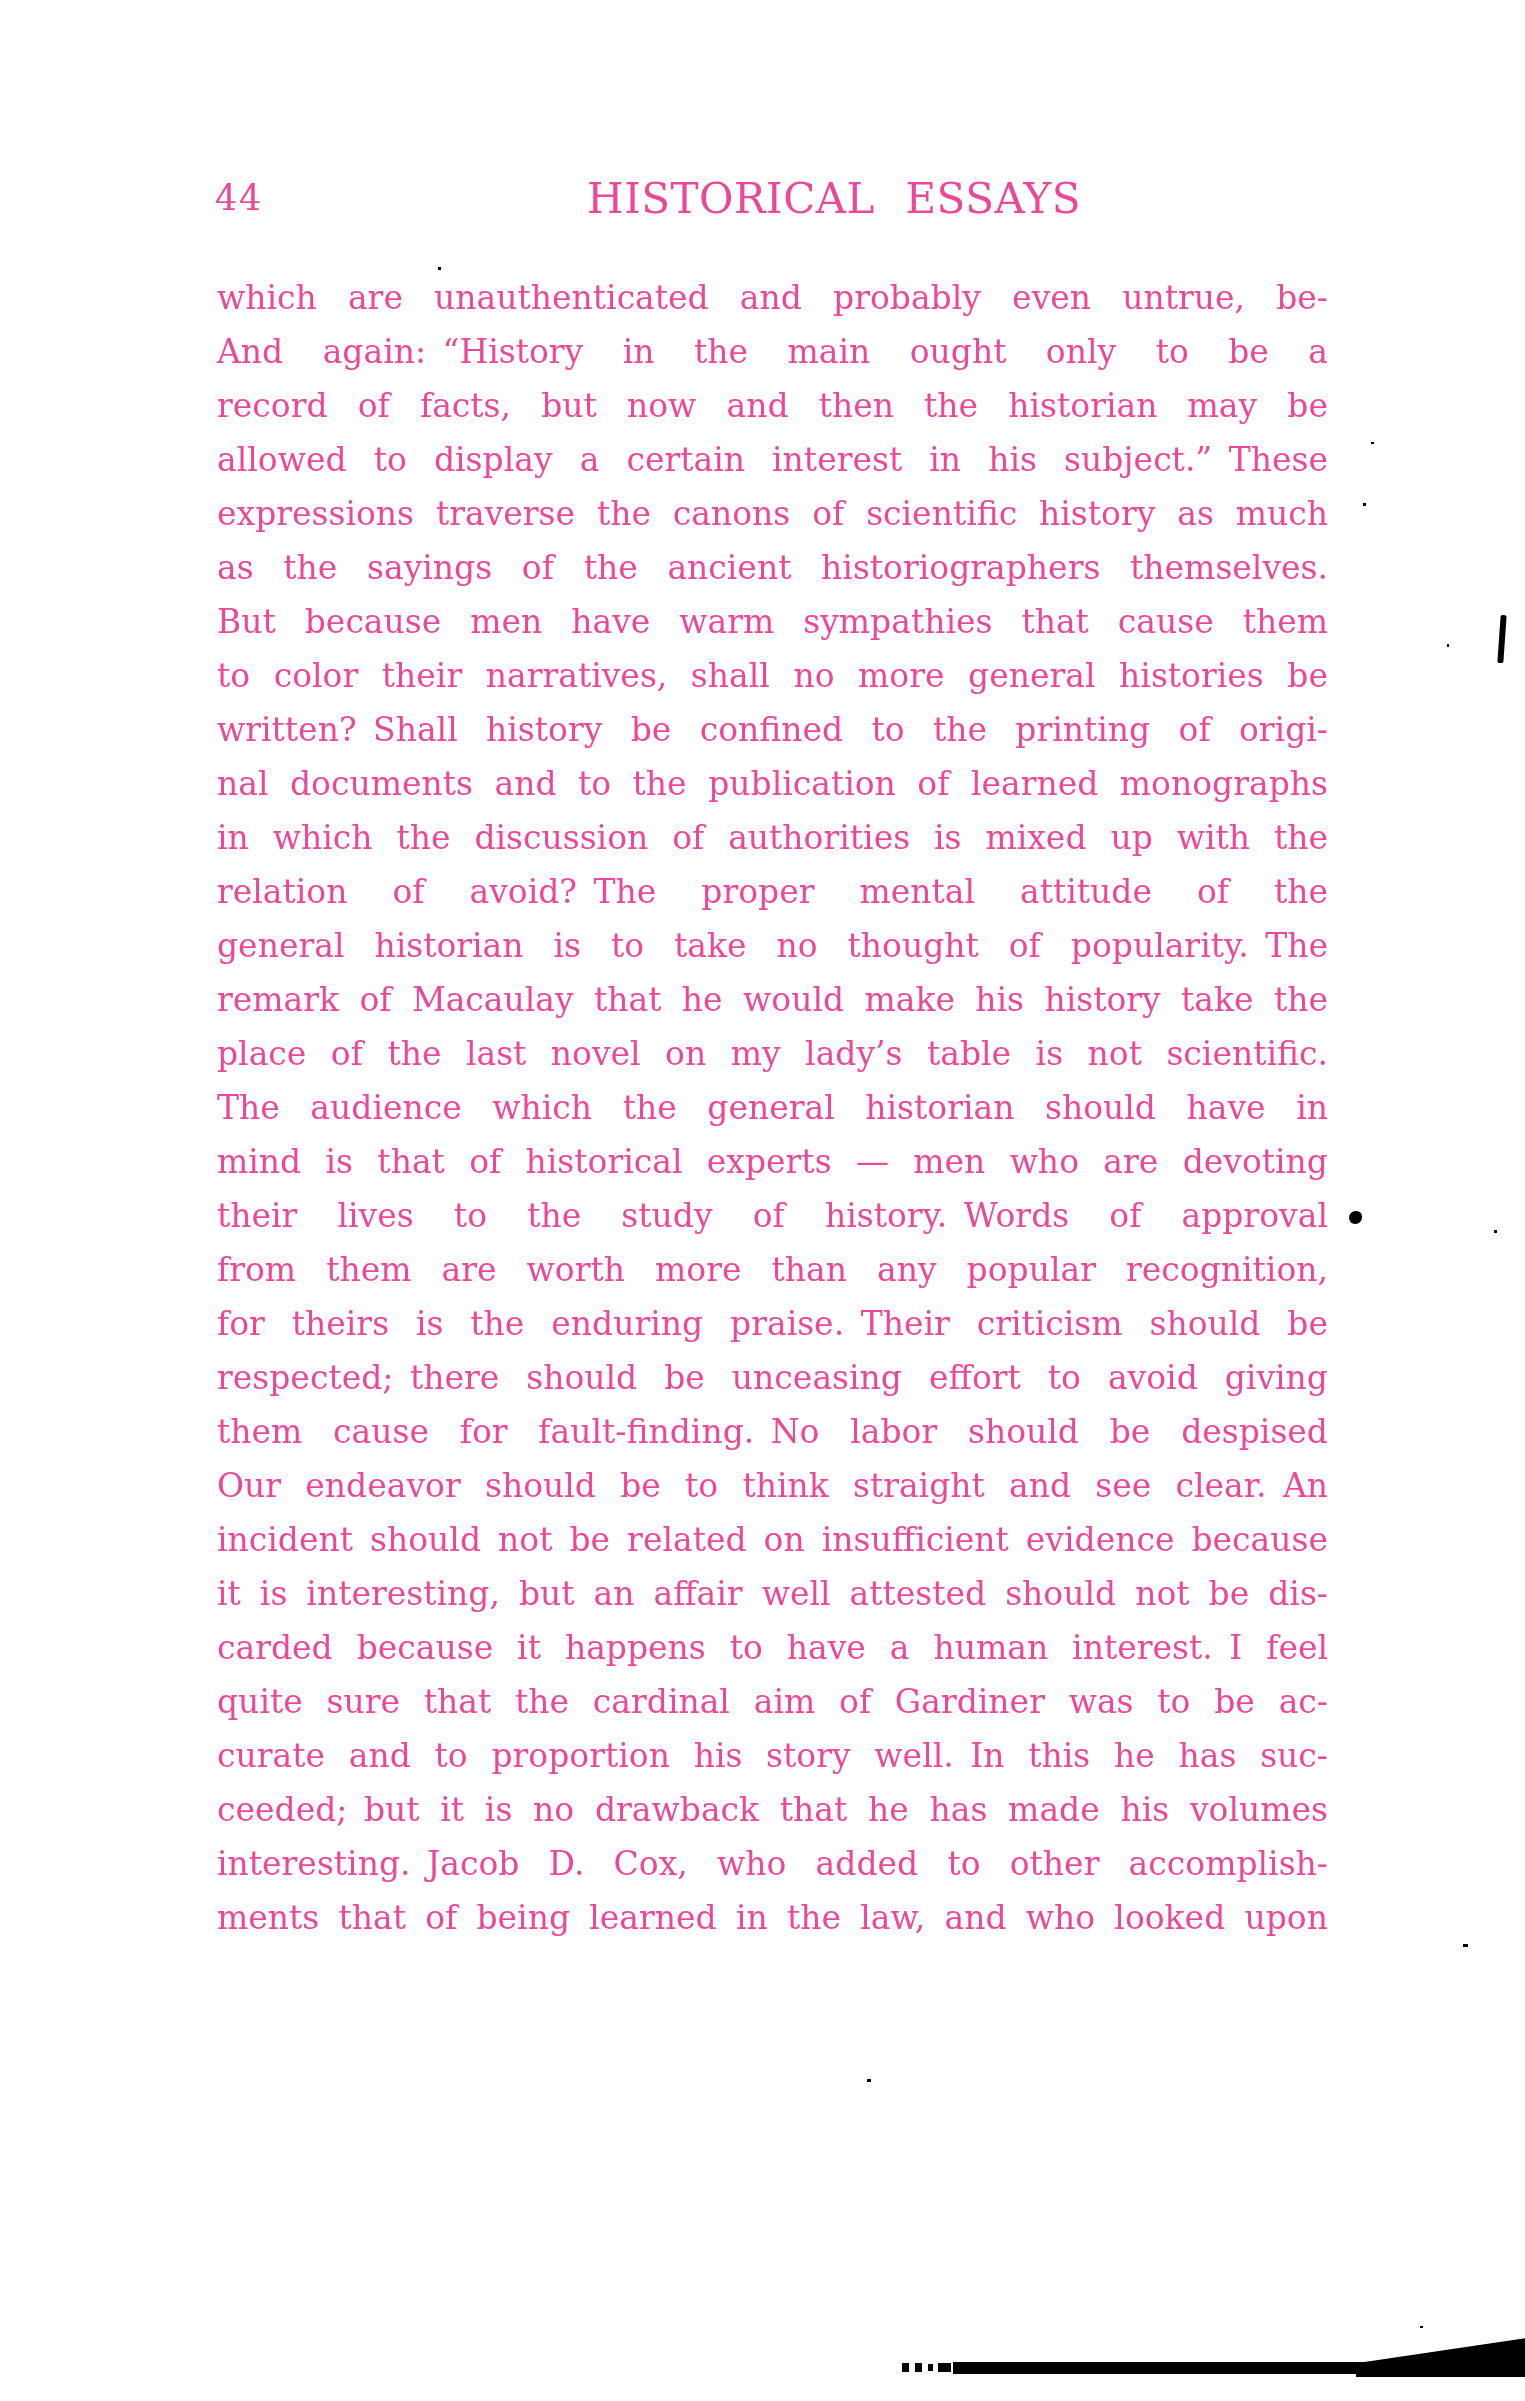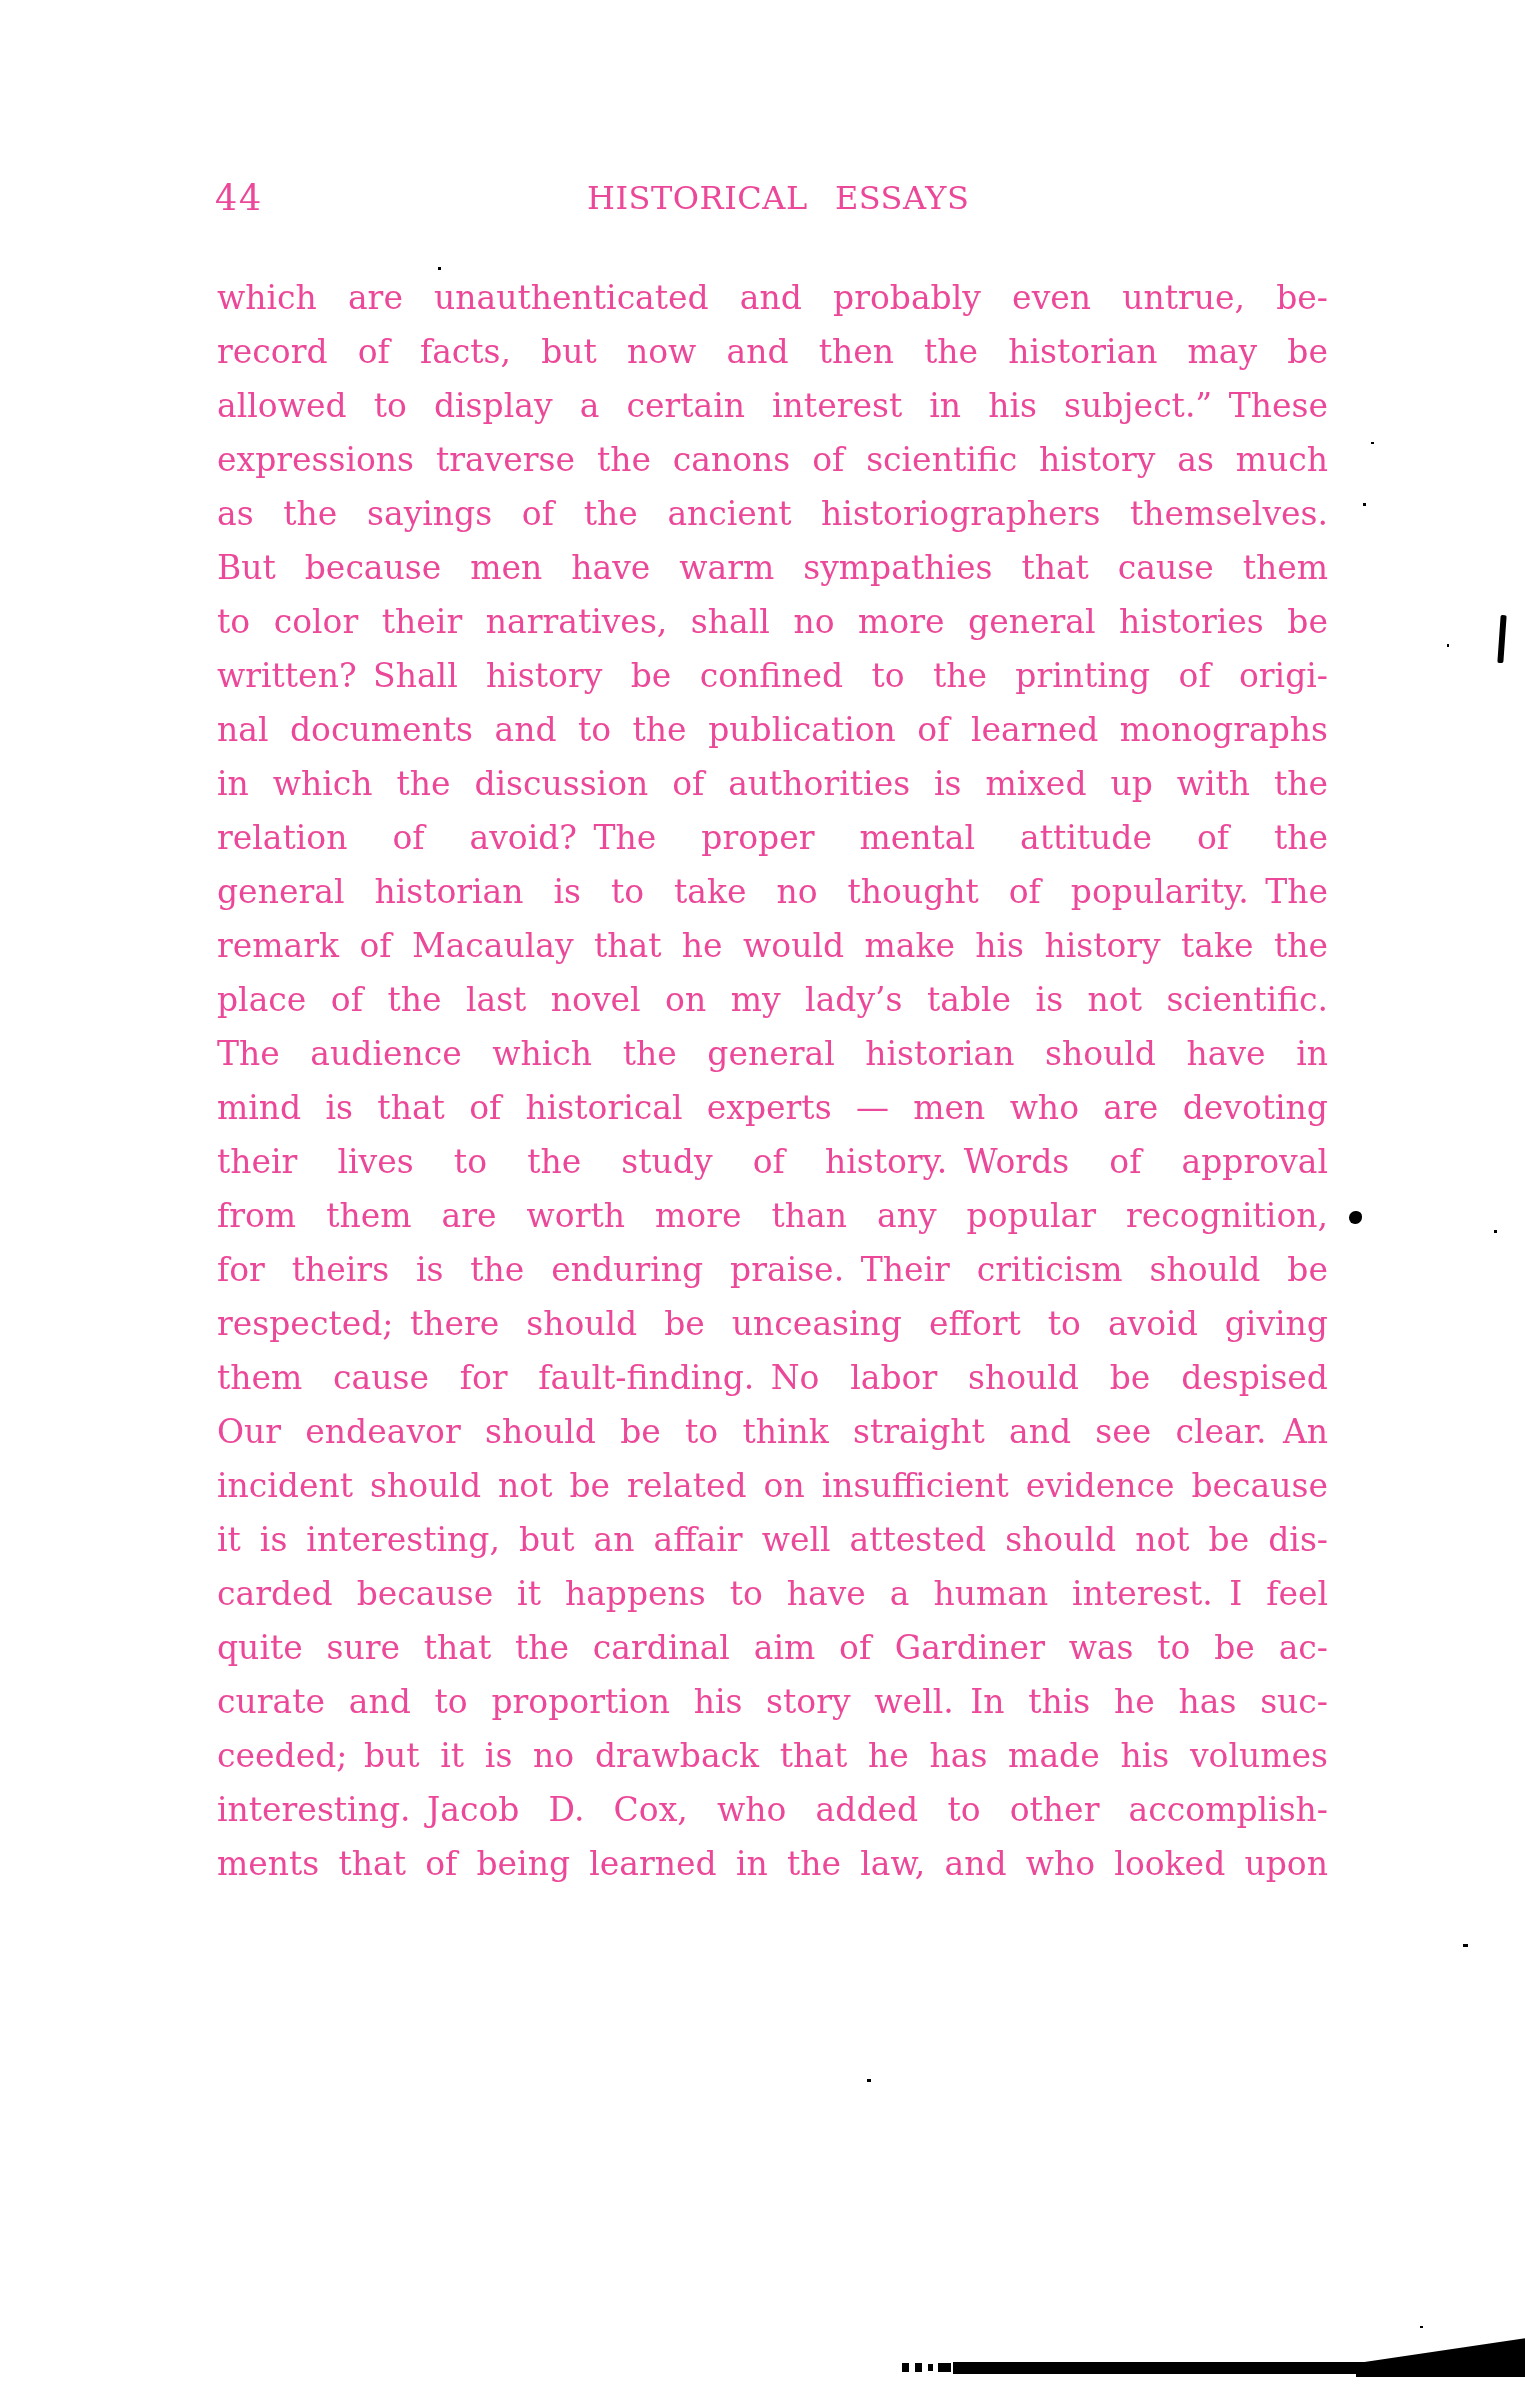--- a/index.html
+++ b/index.html
@@ -17,21 +17,21 @@
     left: 215px;
     top: 180px;
     font-size: 35px;
     line-height: 37px;
     letter-spacing: 1.8px;
   }
   .runhead {
     position: absolute;
     left: 587px;
     top: 180px;
-    font-size: 32px;
+    font-size: 42px;
     line-height: 37px;
     letter-spacing: 0.5px;
     word-spacing: 16.6px;
     white-space: nowrap;
   }
   .bodytext {
     position: absolute;
     left: 217px;
     top: 271px;
     width: 1111px;
@@ -59,20 +59,21 @@
 <body>
 
 <div class="page">
 
   <div class="pagenum">44</div>
 
   <div class="runhead">HISTORICAL ESSAYS</div>
 
   <div class="bodytext">
       <div class="line">which are unauthenticated and probably even untrue, be-</div>
+      <div class="line">And again: “History in the main ought only to be a</div>
       <div class="line">record of facts, but now and then the historian may be</div>
       <div class="line">allowed to display a certain interest in his subject.” These</div>
       <div class="line">expressions traverse the canons of scientific history as much</div>
       <div class="line">as the sayings of the ancient historiographers themselves.</div>
       <div class="line">But because men have warm sympathies that cause them</div>
       <div class="line">to color their narratives, shall no more general histories be</div>
       <div class="line">written? Shall history be confined to the printing of origi-</div>
       <div class="line">nal documents and to the publication of learned monographs</div>
       <div class="line">in which the discussion of authorities is mixed up with the</div>
       <div class="line">relation of avoid? The proper mental attitude of the</div>

